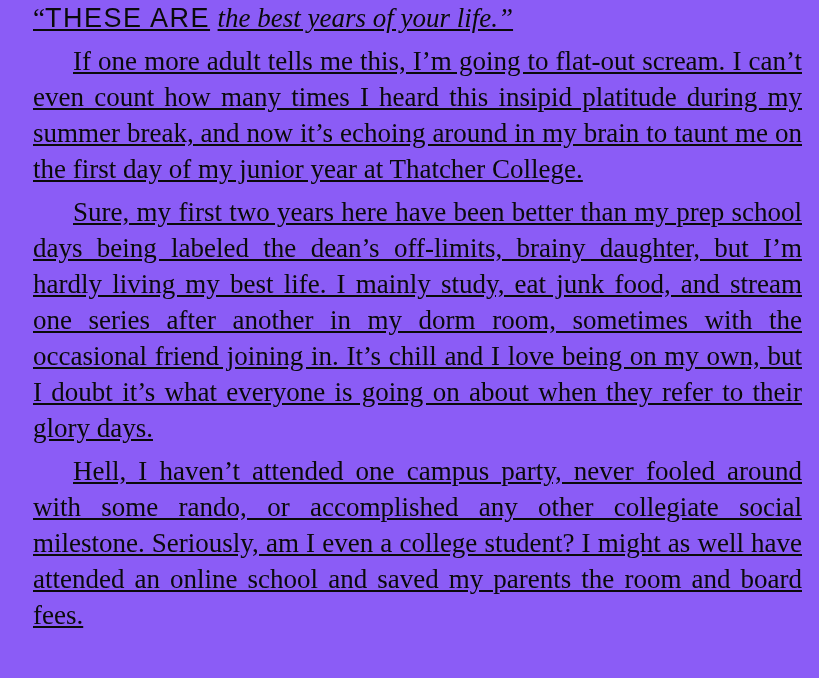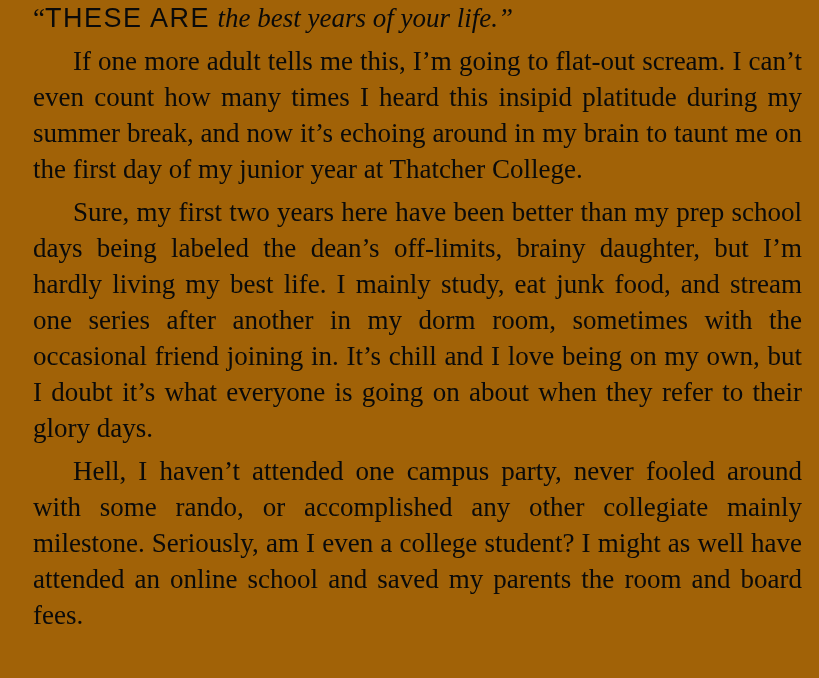--- a/index.html
+++ b/index.html
@@ -14,21 +14,22 @@
     font-family: "Liberation Serif", serif;
     font-size: 27px;
     line-height: 36px;
     color: #0a0a0a;
   }
   .page {
     box-sizing: border-box;
     width: 819px;
     height: 678px;
     padding: 0 17px 0 33px;
-    background: #a16207;
+    background: #8b5cf6;
+    text-decoration: underline;
   }
   .opening-line {
     margin: 0;
     font-weight: normal;
     font-size: 27px;
     line-height: 36px;
     text-align: left;
     white-space: nowrap;
   }
   .opening-line .quote-serif {
@@ -56,14 +57,14 @@
 </head>
 <body>
 
 <main class="page">
   <h2 class="opening-line"><span class="quote-serif">“</span><span class="caps">THESE ARE</span><span class="ital">the best years of your life.”</span></h2>
 
   <p class="body-para first">If one more adult tells me this, I’m going to flat-out scream. I can’t even count how many times I heard this insipid platitude during my summer break, and now it’s echoing around in my brain to taunt me on the first day of my junior year at Thatcher College.</p>
 
   <p class="body-para">Sure, my first two years here have been better than my prep school days being labeled the dean’s off-limits, brainy daughter, but I’m hardly living my best life. I mainly study, eat junk food, and stream one series after another in my dorm room, sometimes with the occasional friend joining in. It’s chill and I love being on my own, but I doubt it’s what everyone is going on about when they refer to their glory days.</p>
 
-  <p class="body-para">Hell, I haven’t attended one campus party, never fooled around with some rando, or accomplished any other collegiate mainly milestone. Seriously, am I even a college student? I might as well have attended an online school and saved my parents the room and board fees.</p>
+  <p class="body-para">Hell, I haven’t attended one campus party, never fooled around with some rando, or accomplished any other collegiate social milestone. Seriously, am I even a college student? I might as well have attended an online school and saved my parents the room and board fees.</p>
 </main>
 
 </body></html>

